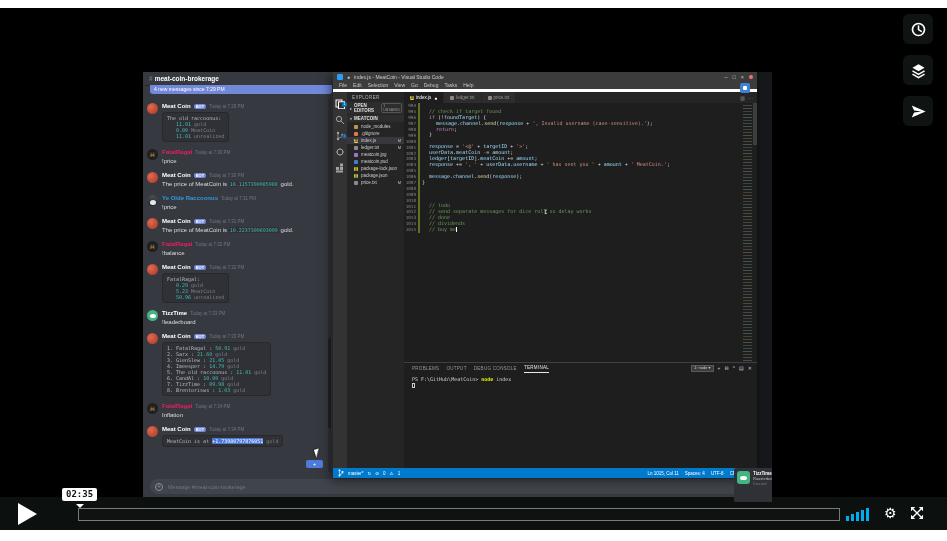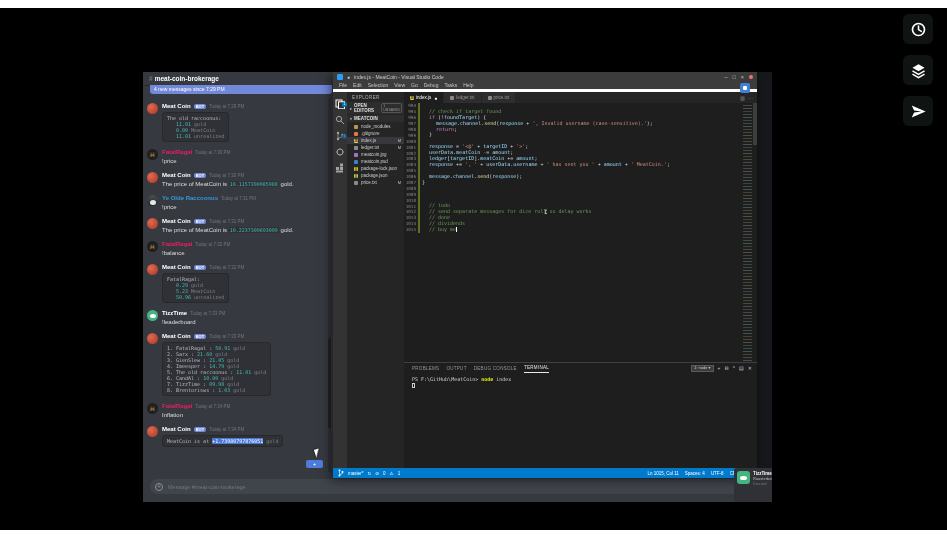--- a/index.html
+++ b/index.html
@@ -615,13 +615,33 @@
         <path d="M3.5 12.5 12 17.5l8.5-5" stroke="#fff" stroke-width="2" fill="none"></path>
         <path d="M3.5 17 12 22l8.5-5" stroke="#fff" stroke-width="2" fill="none"></path>
       </svg>
   </div>
   <div class="side-btn" style="top:88px">
     <svg width="17" height="17" viewBox="0 0 24 24">
         <path d="M2.5 20.5 22 12 2.5 3.5l3.3 7L16 12 5.8 13.5z" fill="#fff"></path>
       </svg>
   </div>
 
+  <div class="controls-bar">
+    <div class="play-btn"></div>
+    <div class="time-tip">02:35</div>
+    <div class="time-caret"></div>
+    <div class="seek"></div>
+    <div class="volume">
+      <span style="height:5px"></span>
+        <span style="height:7px"></span>
+        <span style="height:9px"></span>
+        <span style="height:11px"></span>
+        <span style="height:13px"></span>
+    </div>
+    <div class="gear">⚙</div>
+    <div class="fullscreen">
+      <svg width="14" height="14" viewBox="0 0 14 14">
+          <path d="M1 1h4.2L1 5.2zM13 1v4.2L8.8 1zM1 13V8.8L5.2 13zM13 13H8.8L13 8.8z" fill="#fff"></path>
+          <path d="M3 3l8 8M11 3l-8 8" stroke="#fff" stroke-width="1.4"></path>
+        </svg>
+    </div>
+  </div>
 </div>
 
 </body></html>

